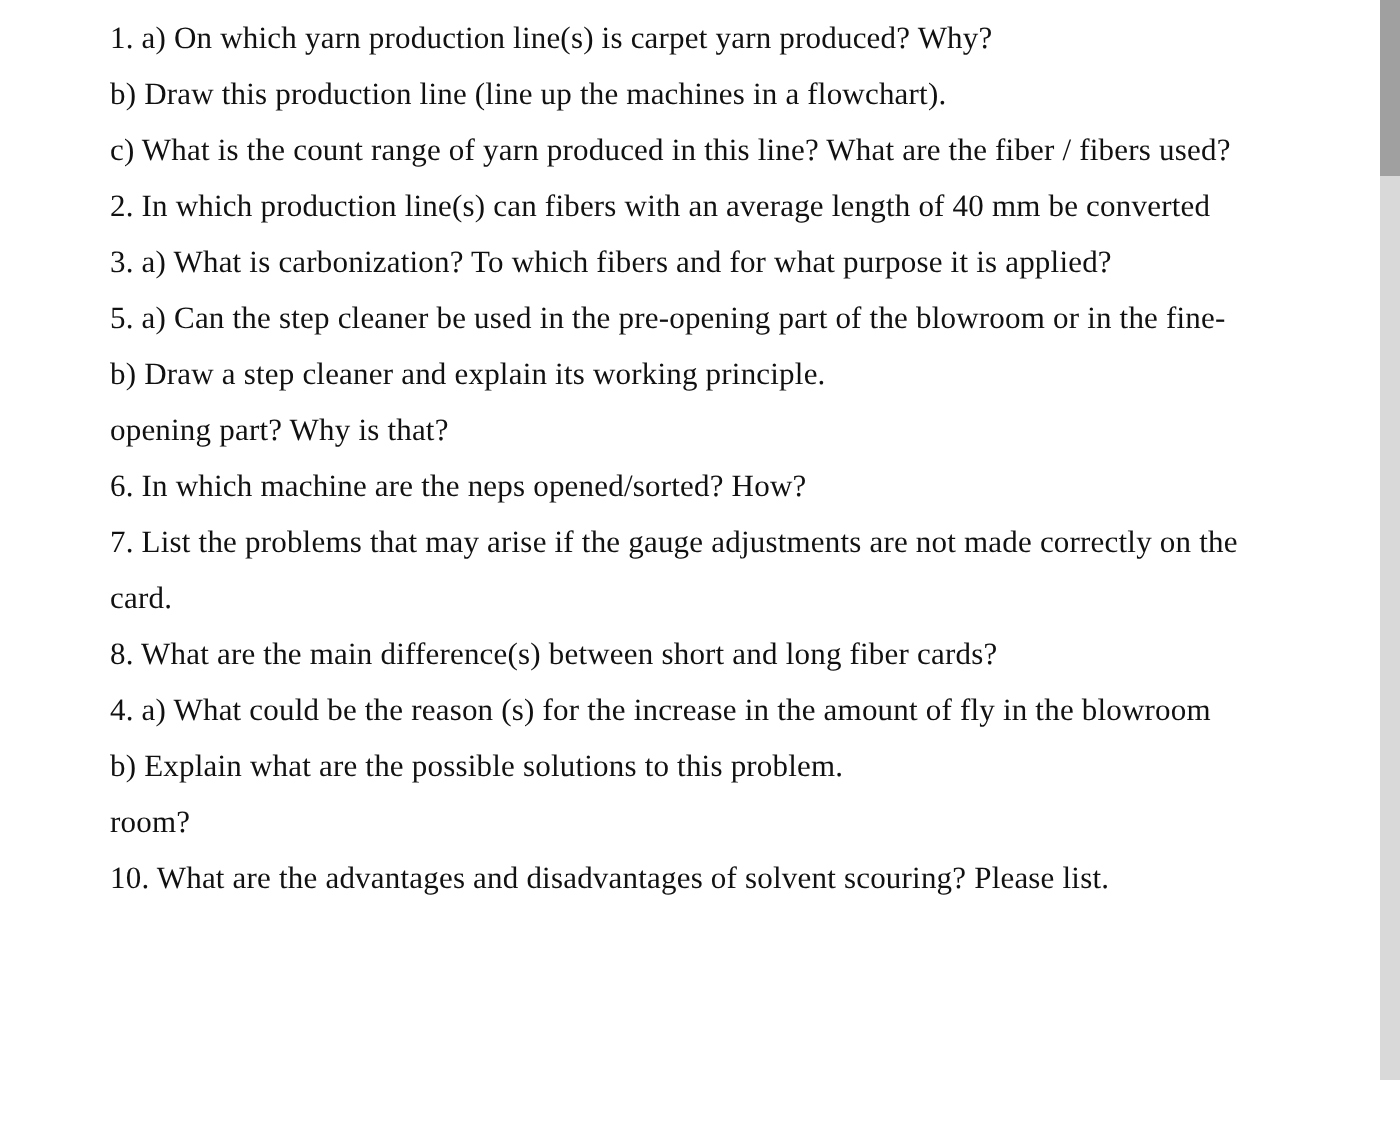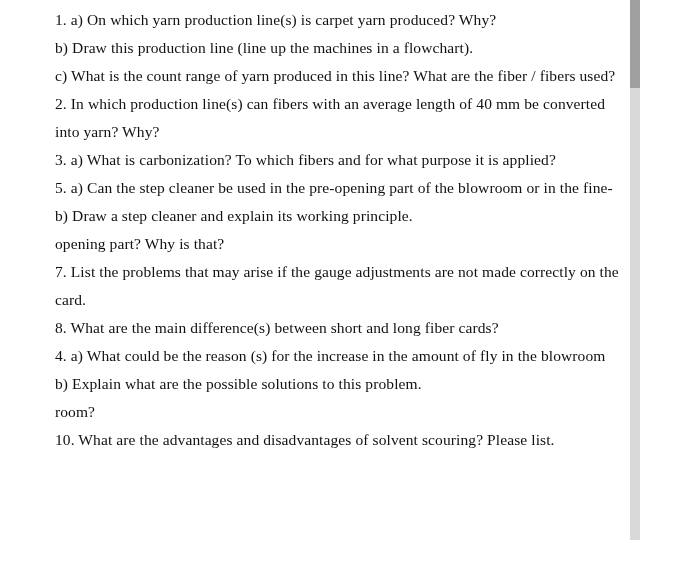--- a/index.html
+++ b/index.html
@@ -2,21 +2,21 @@
 <html><head>
 <meta charset="utf-8">
 <style>
   html, body {
     margin: 0;
     padding: 0;
     background: #ffffff;
   }
   .page {
     position: relative;
-    width: 640px;
+    width: 700px;
     height: 563px;
     background: #ffffff;
     overflow: hidden;
     font-family: "Liberation Serif", "DejaVu Serif", serif;
   }
   .doc-content {
     position: absolute;
     top: 6px;
     left: 55px;
     right: 38px;
@@ -47,25 +47,25 @@
 </style>
 </head>
 <body>
 
 <div class="page">
   <div class="doc-content">
     <div class="doc-line">1. a) On which yarn production line(s) is carpet yarn produced? Why?</div>
     <div class="doc-line">b) Draw this production line (line up the machines in a flowchart).</div>
     <div class="doc-line">c) What is the count range of yarn produced in this line? What are the fiber / fibers used?</div>
     <div class="doc-line">2. In which production line(s) can fibers with an average length of 40 mm be converted</div>
-    <div class="doc-line">into yarn? Why?</div>
     <div class="doc-line">3. a) What is carbonization? To which fibers and for what purpose it is applied?</div>
     <div class="doc-line">5. a) Can the step cleaner be used in the pre-opening part of the blowroom or in the fine-</div>
     <div class="doc-line">b) Draw a step cleaner and explain its working principle.</div>
     <div class="doc-line">opening part? Why is that?</div>
+    <div class="doc-line">6. In which machine are the neps opened/sorted? How?</div>
     <div class="doc-line">7. List the problems that may arise if the gauge adjustments are not made correctly on the</div>
     <div class="doc-line">card.</div>
     <div class="doc-line">8. What are the main difference(s) between short and long fiber cards?</div>
     <div class="doc-line">4. a) What could be the reason (s) for the increase in the amount of fly in the blowroom</div>
     <div class="doc-line">b) Explain what are the possible solutions to this problem.</div>
     <div class="doc-line">room?</div>
     <div class="doc-line">10. What are the advantages and disadvantages of solvent scouring? Please list.</div>
   </div>
 
   <div class="scrollbar-track">

